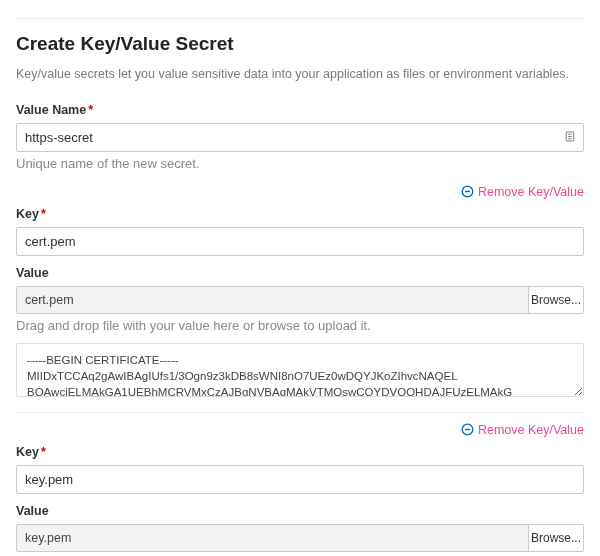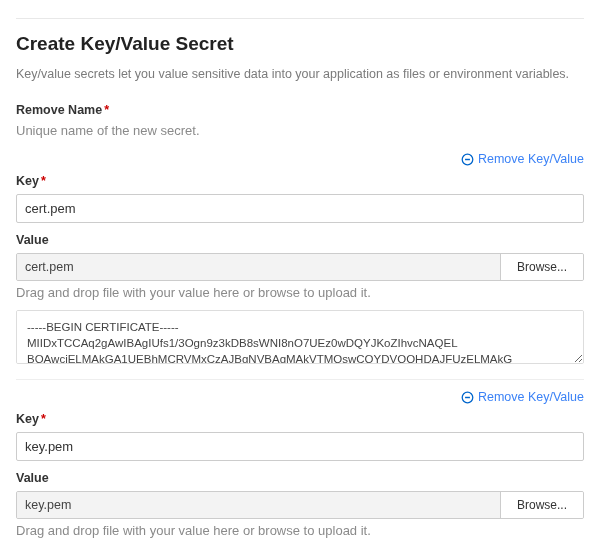--- a/index.html
+++ b/index.html
@@ -22,25 +22,25 @@
     border: 1px solid #ccc;
     border-radius: 2px;
     font-size: 13px;
     color: #333;
     background: #fff;
   }
   .help-text { color: #8a8a8a; font-size: 13px; margin-top: 4px; }
   .section { margin-bottom: 14px; }
   .remove-row { display: flex; justify-content: flex-end; margin-bottom: 8px; }
   .remove-link {
-    color: #3b82f6;
+    color: #ec4899;
     font-size: 12.5px;
     cursor: pointer;
     display: inline-flex;
-    align-items: center;
+    align-items: flex-start;
     gap: 4px;
   }
   .remove-link svg { width: 13px; height: 13px; }
   .file-row {
     display: flex;
     width: 100%;
     border: 1px solid #ccc;
     border-radius: 2px;
     background: #f3f3f3;
     overflow: hidden;
@@ -50,21 +50,21 @@
     padding: 6px 8px;
     font-size: 12.5px;
     color: #444;
     background: #f3f3f3;
     border: none;
   }
   .browse-btn {
     background: #fff;
     border: none;
     border-left: 1px solid #ccc;
-    padding: 6px 16px;
+    padding: 6px 2px;
     font-size: 12px;
     cursor: pointer;
     color: #333;
   }
   .value-textarea {
     width: 100%;
     min-height: 54px;
     resize: vertical;
     border: 1px solid #ddd;
     border-radius: 2px;
@@ -95,21 +95,32 @@
 </head>
 <body>
 
 <div class="rule"></div>
 
 <h1>Create Key/Value Secret</h1>
 <p class="subtitle">Key/value secrets let you value sensitive data into your application as files or environment variables.</p>
 
 <div class="section">
   <div class="field-label">
-    <span>Remove Name</span><span class="req">*</span>
+    <span>Value Name</span><span class="req">*</span>
+  </div>
+  <div class="input-wrap">
+    <input class="text-input" type="text" value="https-secret" style="">
+    <span class="icon-right">
+      <svg width="12" height="12" viewBox="0 0 16 16" fill="none" stroke="#888" stroke-width="1.4">
+        <rect x="3" y="2" width="10" height="12" rx="1"></rect>
+        <line x1="5.5" y1="5" x2="10.5" y2="5"></line>
+        <line x1="5.5" y1="8" x2="10.5" y2="8"></line>
+        <line x1="5.5" y1="11" x2="10.5" y2="11"></line>
+      </svg>
+    </span>
   </div>
   <div class="help-text">Unique name of the new secret.</div>
 </div>
 
 <div class="kv-block">
   <div class="remove-row">
     <span class="remove-link">
       <svg viewBox="0 0 16 16">
         <circle cx="8" cy="8" r="6.5" fill="none" stroke="#0066cc" stroke-width="1.6"></circle>
         <line x1="5" y1="8" x2="11" y2="8" stroke="#0066cc" stroke-width="1.8"></line>

